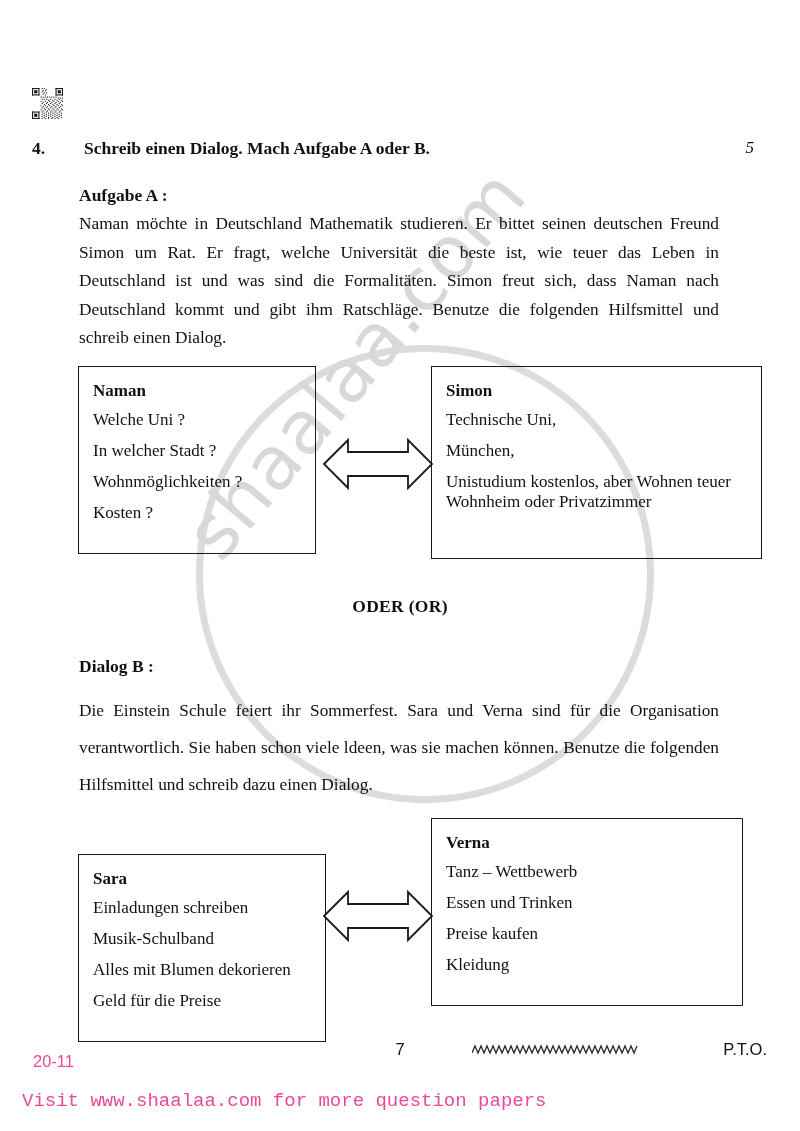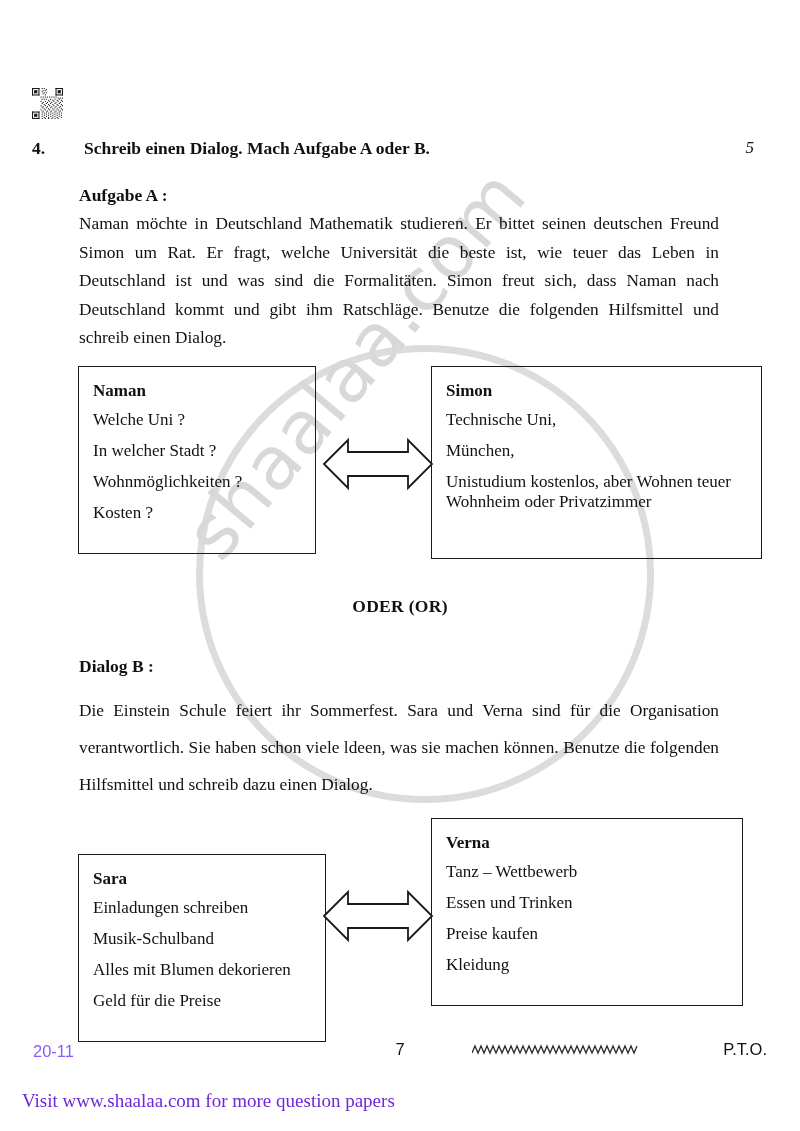--- a/index.html
+++ b/index.html
@@ -163,24 +163,24 @@
   .footer {
     position: absolute;
     left: 0;
     top: 1040px;
     width: 800px;
     height: 24px;
   }
   .f-left {
     position: absolute;
     left: 33px;
-    top: 2px;
+    top: 12px;
     font-family: "Liberation Sans", sans-serif;
     font-size: 16.5px;
-    color: #8b5cf6;
+    color: #ec4899;
   }
   .f-page {
     position: absolute;
     left: 0;
     top: 0;
     width: 800px;
     text-align: center;
     font-family: "Liberation Sans", sans-serif;
     font-size: 16.5px;
   }
@@ -195,23 +195,23 @@
     position: absolute;
     right: 33px;
     top: 0;
     font-family: "Liberation Sans", sans-serif;
     font-size: 16.5px;
   }
   .attribution {
     position: absolute;
     left: 22px;
     top: 1090px;
-    font-family: Liberation Serif, serif;
+    font-family: Liberation Mono, monospace;
     font-size: 19px;
-    color: #6d28d9;
+    color: #ec4899;
   }
 </style>
 </head>
 <body>
 
 <div class="page">
 
   <div class="watermark">
     <div class="wm-circle"></div>
     <div class="wm-text">shaalaa.com</div>

